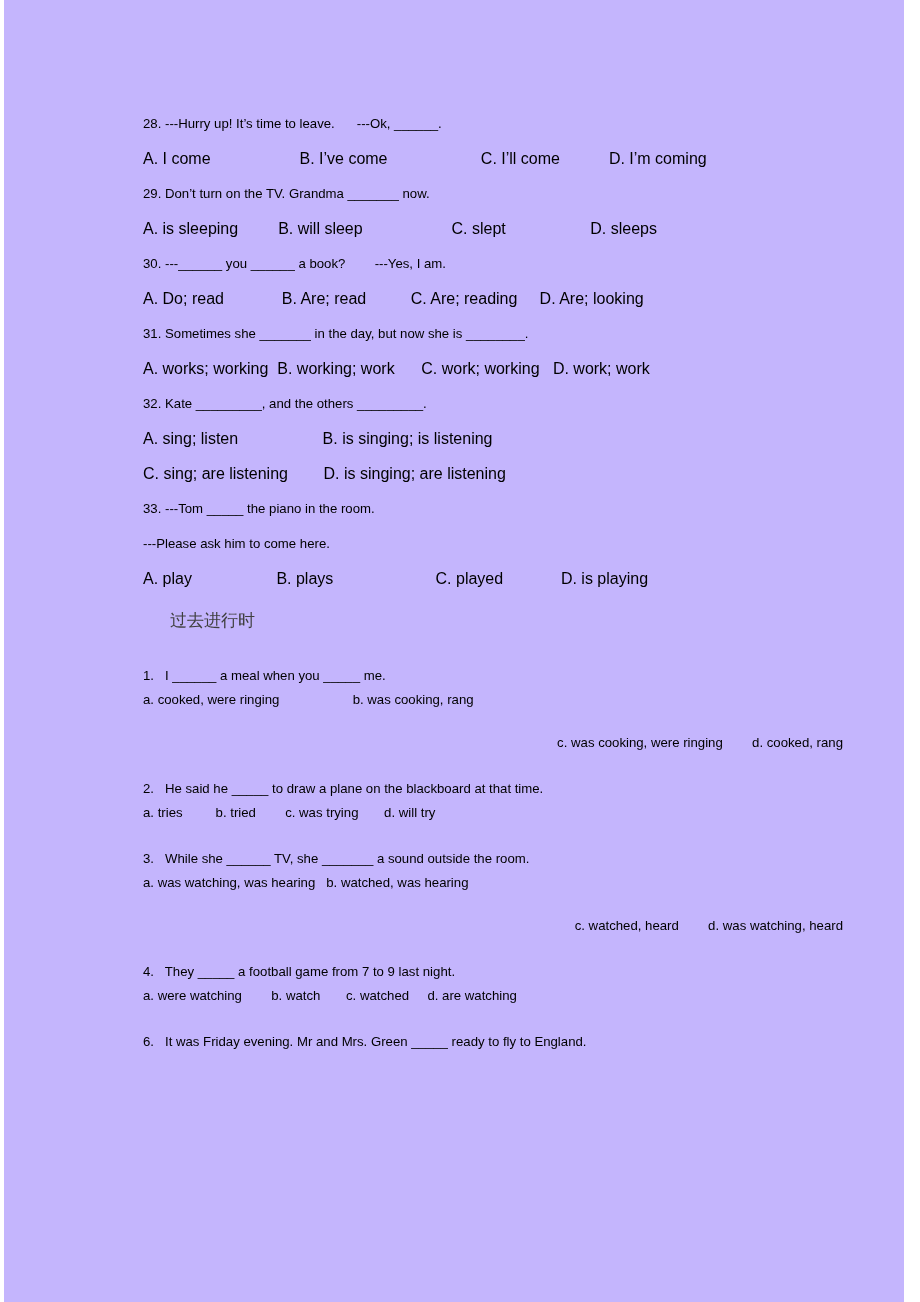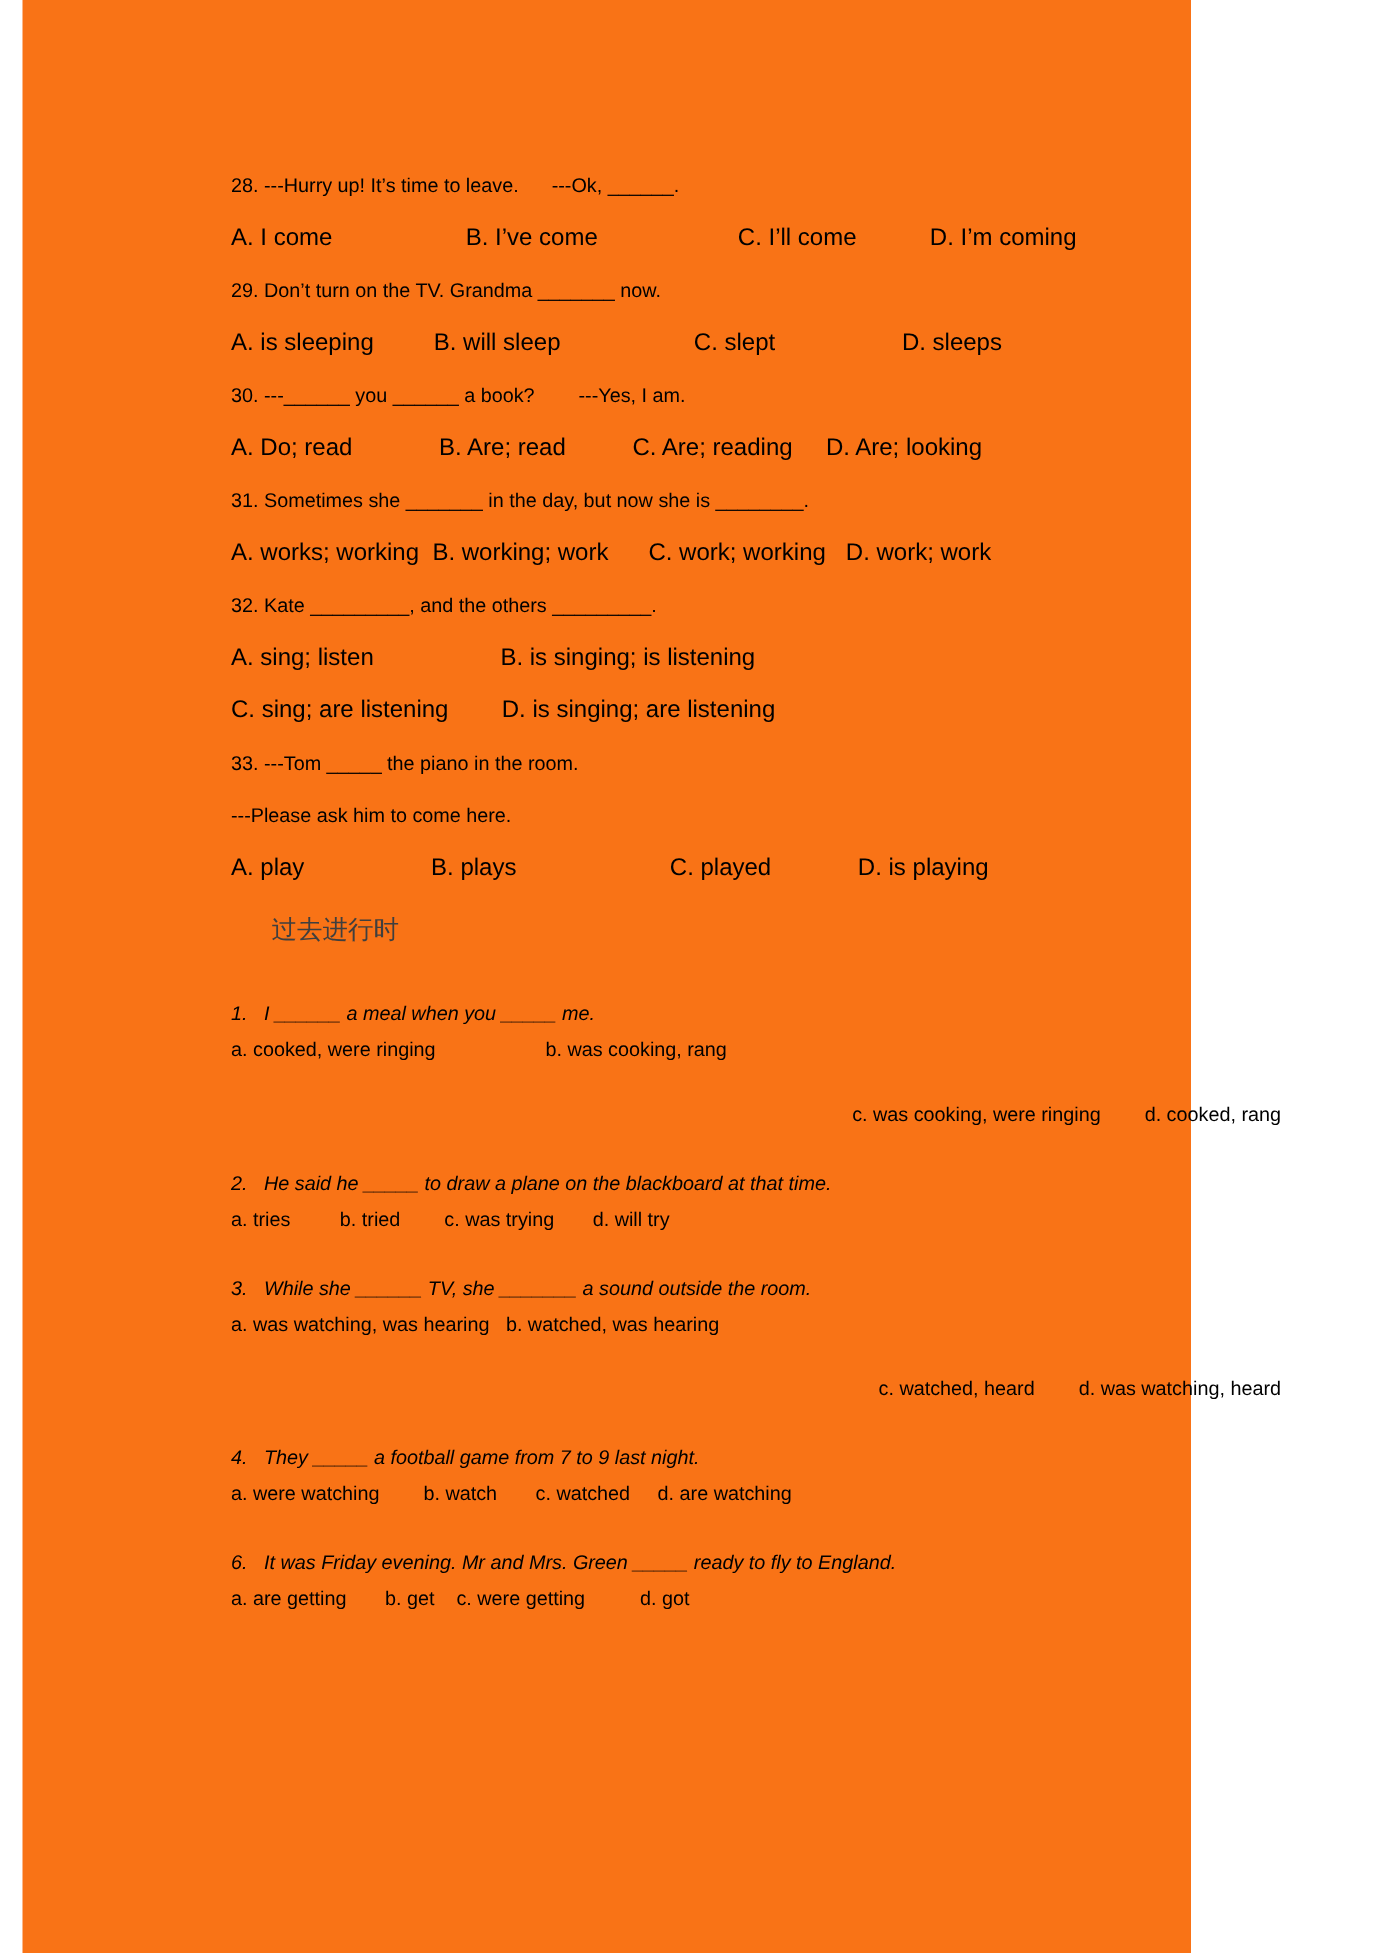--- a/index.html
+++ b/index.html
@@ -10,24 +10,24 @@
   body {
     width: 920px;
     height: 1302px;
     font-family: "Liberation Sans", sans-serif;
     color: #000000;
     position: relative;
     overflow: hidden;
   }
   .page {
     position: absolute;
-    left: 15px; top: 0;
-    width: 779px;
+    left: 4px; top: 0;
+    width: 900px;
     height: 1302px;
-    background: #f97316;
+    background: #c4b5fd;
   }
   .content {
     position: absolute;
     left: 139px;
     top: 106px;
     width: 700px;
   }
 
   
   .qline {
@@ -59,21 +59,20 @@
     margin-top: 22px;
   }
   .item:first-of-type {
     margin-top: 8px;
   }
   .b-stem {
     font-size: 13.2px;
     line-height: 24px;
     white-space: pre;
     color: #000000;
-    font-style: italic;
   }
   .b-opt {
     font-size: 13.2px;
     line-height: 24px;
     white-space: pre;
     color: #000000;
   }
   .b-opt.spaced {
     margin-top: 19px;
     text-align: right;
@@ -143,19 +142,18 @@
       </div>
 
       <div class="item">
         <div class="b-stem">4.   They _____ a football game from 7 to 9 last night.</div>
         <div class="b-opt">a. were watching        b. watch       c. watched     d. are watching</div>
       </div>
 
 
       <div class="item">
         <div class="b-stem">6.   It was Friday evening. Mr and Mrs. Green _____ ready to fly to England.</div>
-        <div class="b-opt">a. are getting       b. get    c. were getting          d. got</div>
       </div>
 
     </div>
 
   </div>
 </div>
 
 </body></html>

